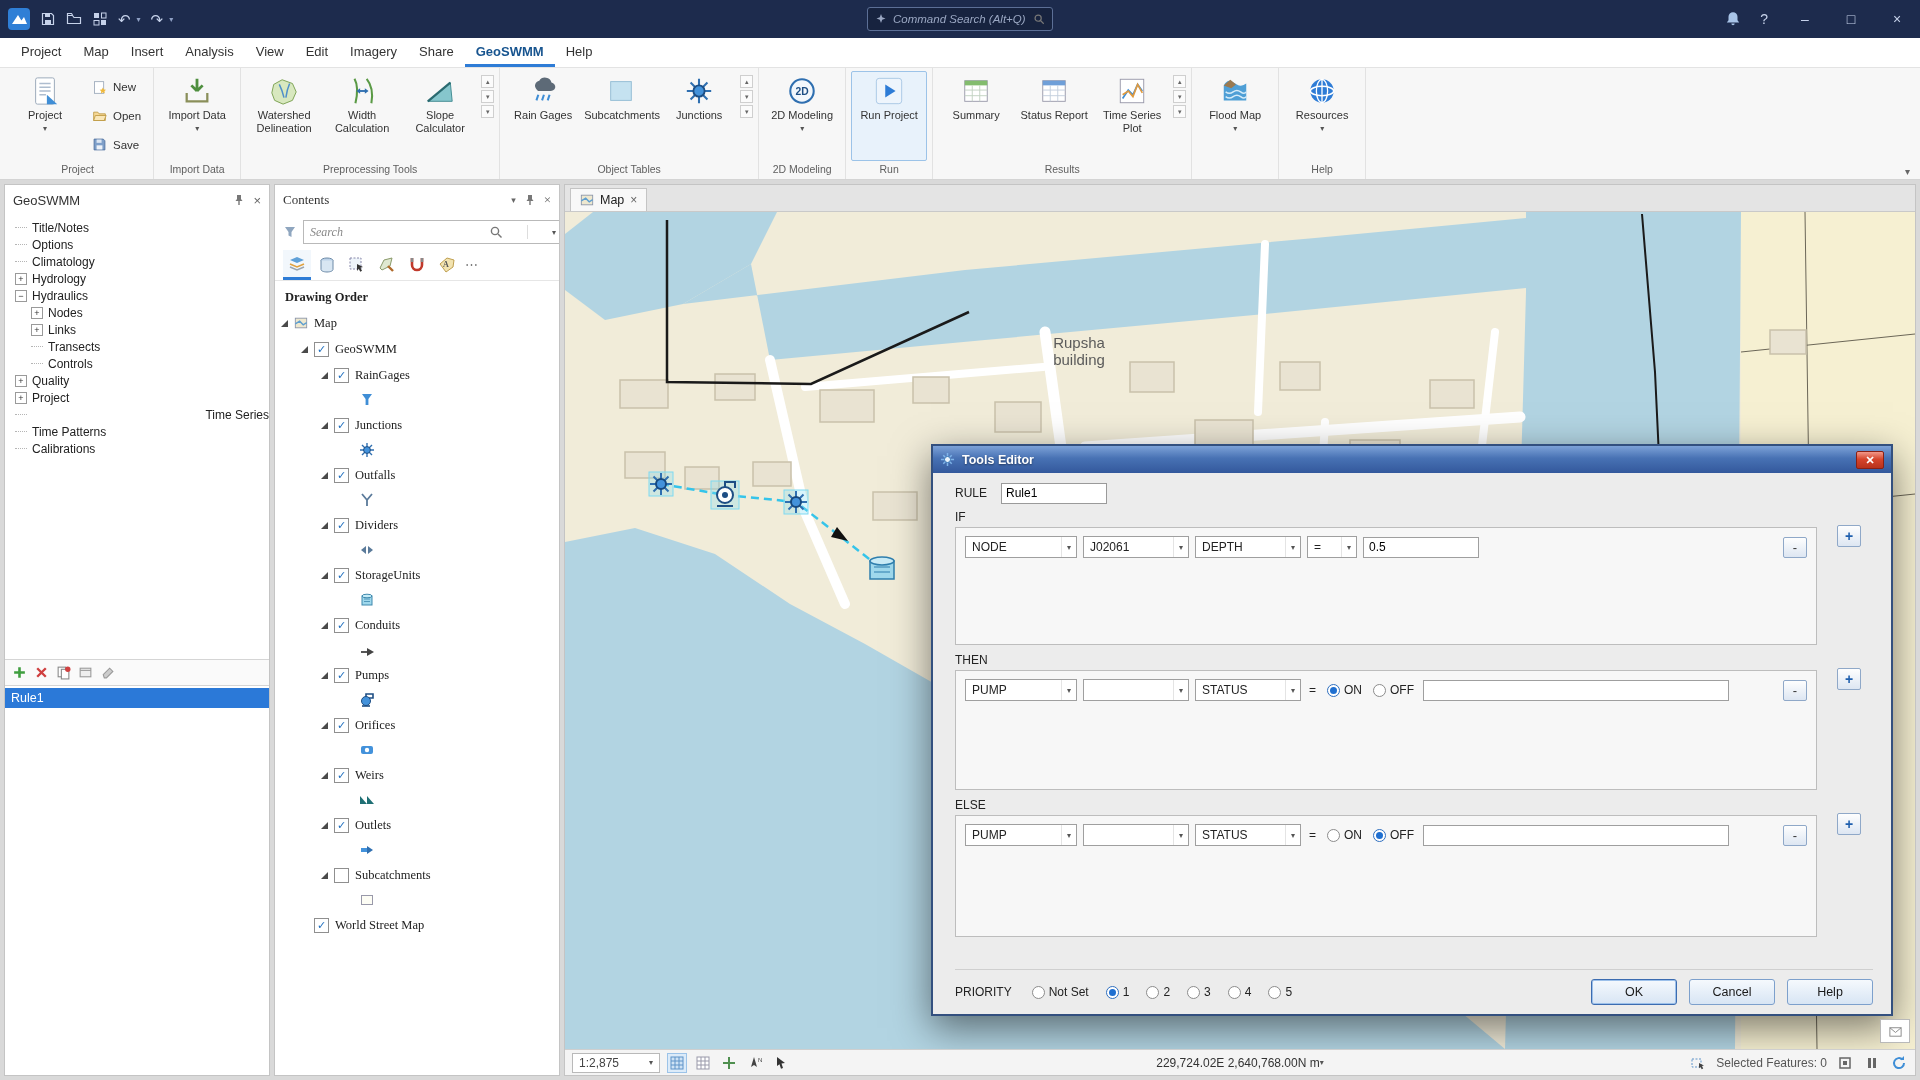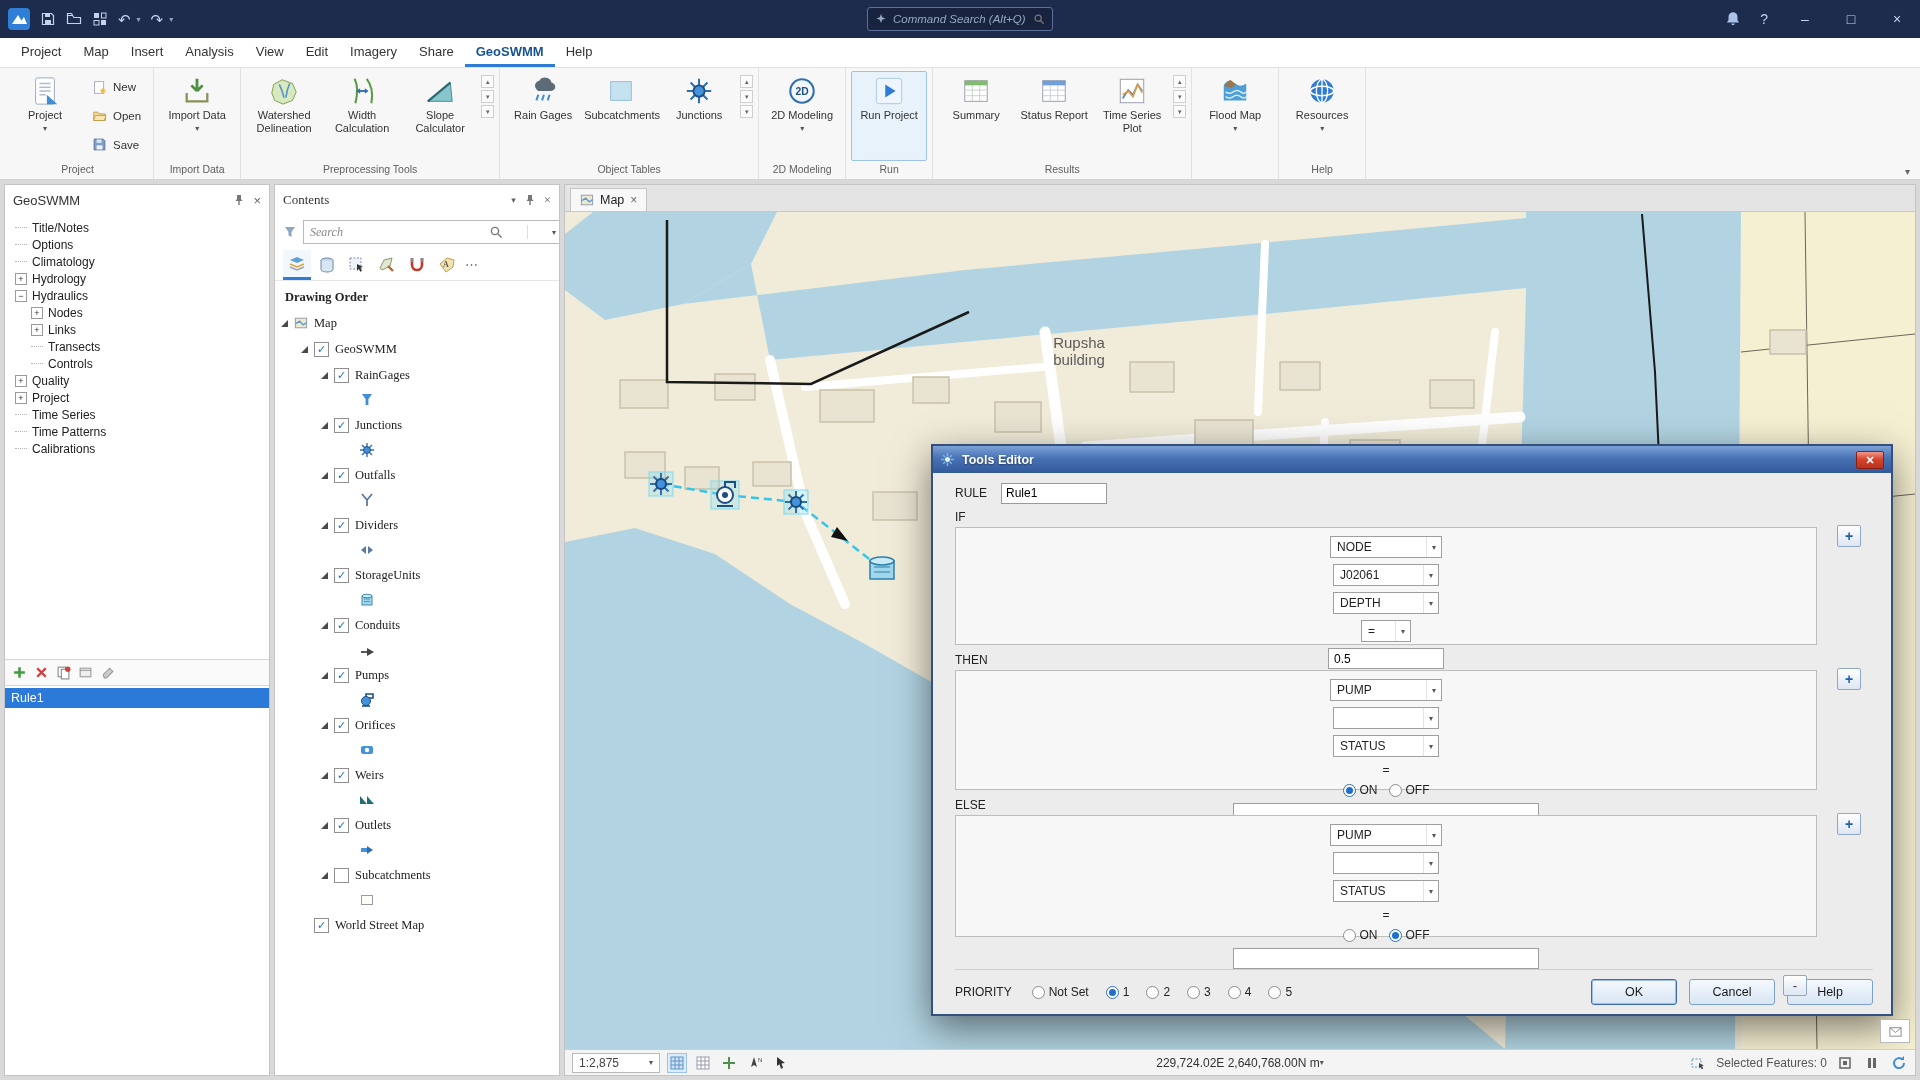--- a/index.html
+++ b/index.html
@@ -115,21 +115,21 @@
 .dlg-title-text{color:#fff;font-size:12.5px;font-weight:bold;text-shadow:0 1px 2px rgba(0,0,0,.45);}
 .dlg-close{margin-left:auto;width:28px;height:18px;background:linear-gradient(#f2988a,#d6452c 45%,#b8321c);border:1px solid #8a2014;border-radius:2px;color:#fff;font-size:11px;line-height:16px;text-align:center;font-weight:bold;}
 .dlg-body{display:flex;flex-direction:column;height:calc(100% - 27px);padding:8px 18px 9px 22px;font-size:12px;color:#222;position:relative;}
 .rn-row{display:flex;align-items:center;gap:14px;height:24px;margin-bottom:4px;flex:none;}
 .dlbl{font-size:12px;color:#222;}
 .rule-name-input{width:106px;height:21px;border:1px solid #9a9a9a;padding:0 4px;font-size:12px;font-family:inherit;}
 .sec-label{height:17px;margin-top:1px;flex:none;}
 .section{position:relative;width:862px;margin-bottom:7px;flex:none;}
 .groupbox{border:1px solid #bdbdbd;background:#f7f7f7;padding:8px 9px;}
 .gb-if{height:118px;}.gb-then{height:120px;}.gb-else{height:122px;}
-.crow{display:flex;align-items:center;gap:6px;flex-direction:column;}
+.crow{display:flex;align-items:center;gap:6px;}
 .combo{height:22px;background:#fff;border:1px solid #9f9f9f;display:flex;align-items:center;padding-left:6px;font-size:12px;color:#222;flex:none;}
 .combo .cchev{width:15px;align-self:stretch;display:flex;align-items:center;justify-content:center;margin-left:auto;border-left:1px solid #e4e4e4;}
 .w110{width:112px;}.w116{width:106px;}.w104{width:106px;}.w49{width:50px;}
 .val-input{width:116px;height:21px;border:1px solid #9f9f9f;padding:0 5px;font-size:12px;font-family:inherit;}
 .wide-input{width:306px;height:21px;border:1px solid #9f9f9f;background:#fff;flex:none;}
 .minus-btn{margin-left:auto;width:24px;height:21px;border:1px solid #8fa8c8;background:linear-gradient(#fefefe,#dde6f2);text-align:center;line-height:19px;font-size:13px;color:#333;border-radius:2px;flex:none;}
 .plus-btn{position:absolute;top:-2px;right:-44px;width:24px;height:22px;border:1px solid #8fa8c8;background:linear-gradient(#fefefe,#dde6f2);text-align:center;line-height:20px;font-size:14px;color:#1f5fae;border-radius:2px;font-weight:bold;}
 .eq{font-size:12px;margin:0 2px;flex:none;}
 .onoff{display:flex;align-items:center;gap:11px;margin:0 3px;flex:none;}
 .radio-wrap{display:flex;align-items:center;gap:4px;}
@@ -520,21 +520,21 @@
             <span>Controls</span>
           </div>
           <div class="gtree-row" style="padding-left: 10px;">
             <span class="expbox">+</span>
             <span>Quality</span>
           </div>
           <div class="gtree-row" style="padding-left: 10px;">
             <span class="expbox">+</span>
             <span>Project</span>
           </div>
-          <div class="gtree-row" style="padding-left: 10px;">
+          <div class="gtree-row" style="padding-left: 10px; justify-content: space-between;">
             <span class="twig"></span>
             <span>Time Series</span>
           </div>
           <div class="gtree-row" style="padding-left: 10px;">
             <span class="twig"></span>
             <span>Time Patterns</span>
           </div>
           <div class="gtree-row" style="padding-left: 10px;">
             <span class="twig"></span>
             <span>Calibrations</span>

